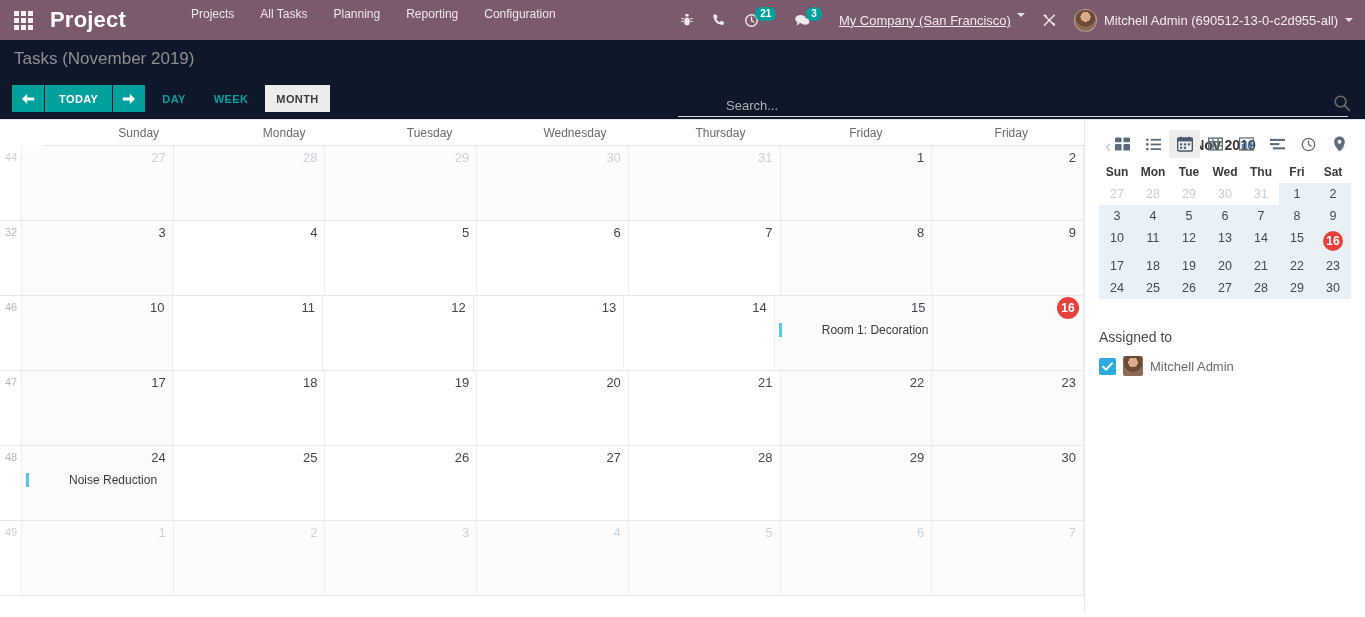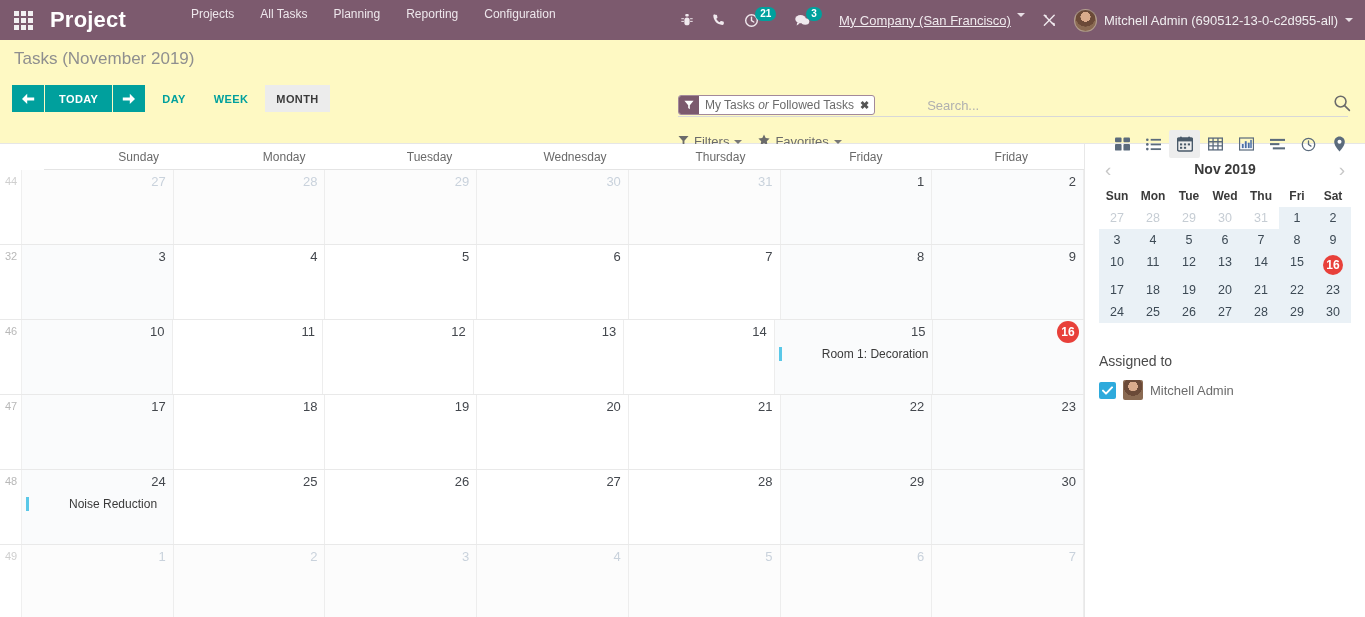--- a/index.html
+++ b/index.html
@@ -75,24 +75,24 @@
   }
   .avatar {
     width: 23px; height: 23px; border-radius: 50%;
     background: radial-gradient(circle at 50% 32%, #d9ab8c 0 28%, #6b4a38 29% 55%, #8a6a52 56% 100%);
     border: 1px solid rgba(255,255,255,.35);
     overflow: hidden; flex: 0 0 auto;
   }
 
   
   #cp {
-    background: #fef9c3;
+    background: #0f172a;
     border-bottom: 1px solid #e6e6e6;
     position: relative;
-    height: 104px;
+    height: 80px;
   }
   #cp-title {
     position: absolute; left: 14px; top: 9px;
     font-size: 17px; color: #8f8f8f; font-weight: normal;
   }
   #cp-nav {
     position: absolute; left: 12px; top: 45px;
     display: flex; align-items: center; gap: 0;
   }
   .tealbtn {
@@ -390,29 +390,20 @@
       <svg width="14" height="12" viewBox="0 0 14 12" fill="#fff">
         <path d="M7.8 0.8L13 5.9l-5.2 5.1V7.4h-7V4.4h7z"></path>
       </svg>
     </button>
     <button class="scale-btn">DAY</button>
     <button class="scale-btn">WEEK</button>
     <button class="scale-btn active">MONTH</button>
   </div>
 
   <div id="searchbox">
-    <div class="facet">
-      <span class="facet-ico">
-        <svg width="10" height="10" viewBox="0 0 12 12" fill="#fff">
-          <path d="M0.5 1h11L7 6.4V11L5 9.6V6.4z"></path>
-        </svg>
-      </span>
-      <span class="facet-txt"><span>My Tasks </span><em>or</em><span> Followed Tasks</span></span>
-      <span class="facet-x">✖</span>
-    </div>
     <input id="search-input" type="text" placeholder="Search..." style="">
   </div>
   <div id="search-magnifier">
     <svg width="18" height="18" viewBox="0 0 18 18" fill="none" stroke="#6b6b6b" stroke-width="1.6">
       <circle cx="7.6" cy="7.6" r="5.4"></circle>
         <path d="M11.6 11.6L16.4 16.4" stroke-linecap="round"></path>
     </svg>
   </div>
 
   <div id="cp-filters">

